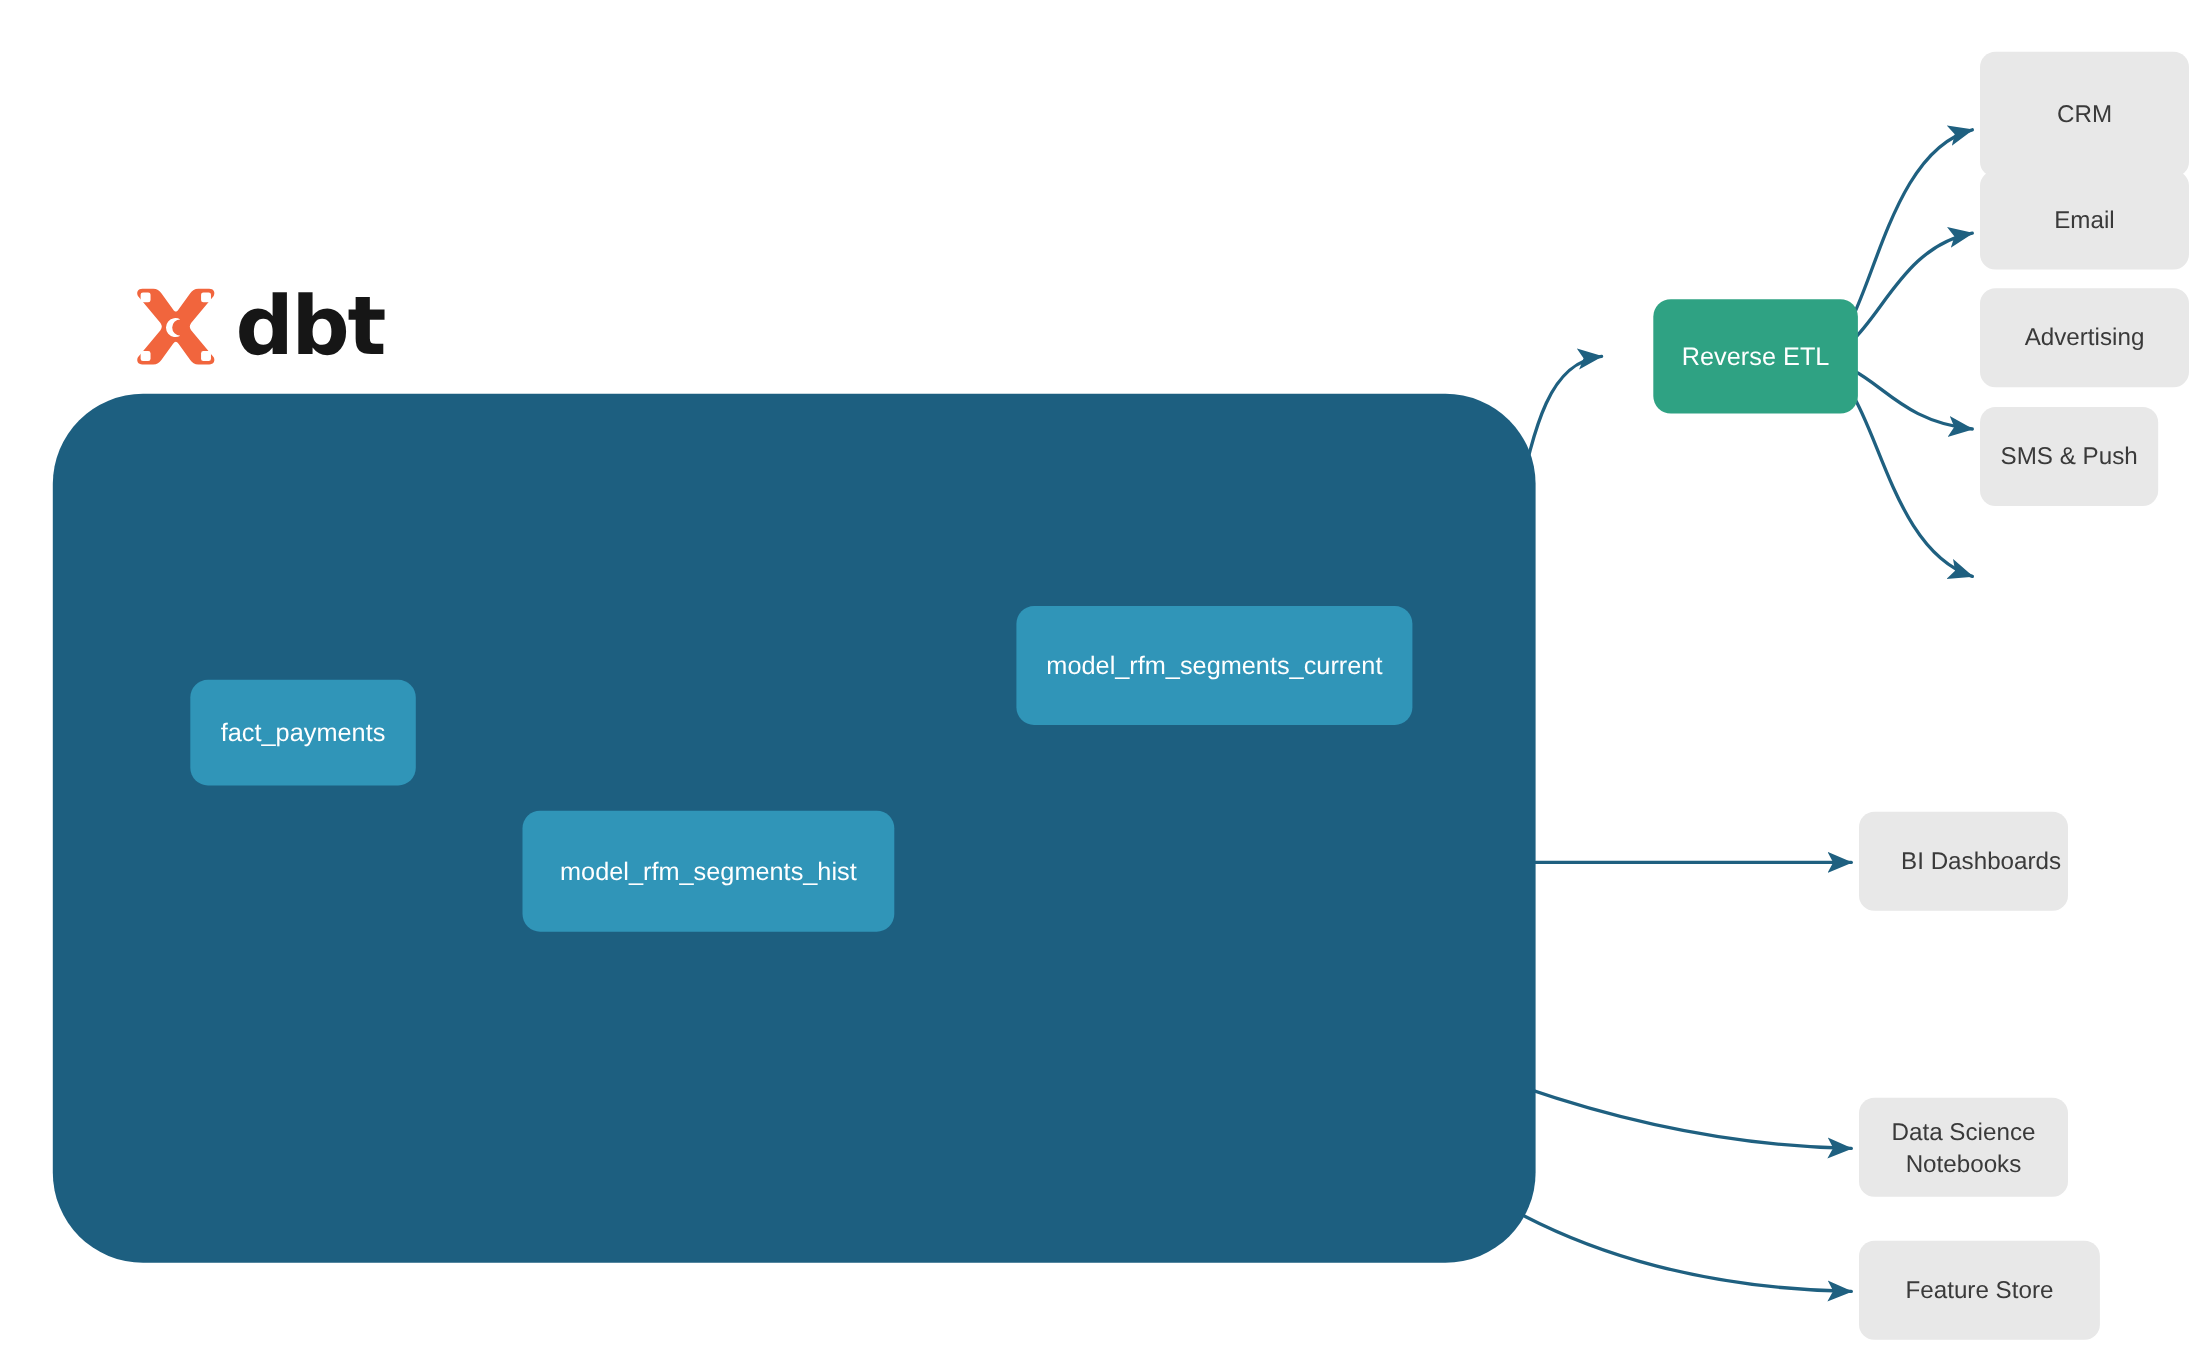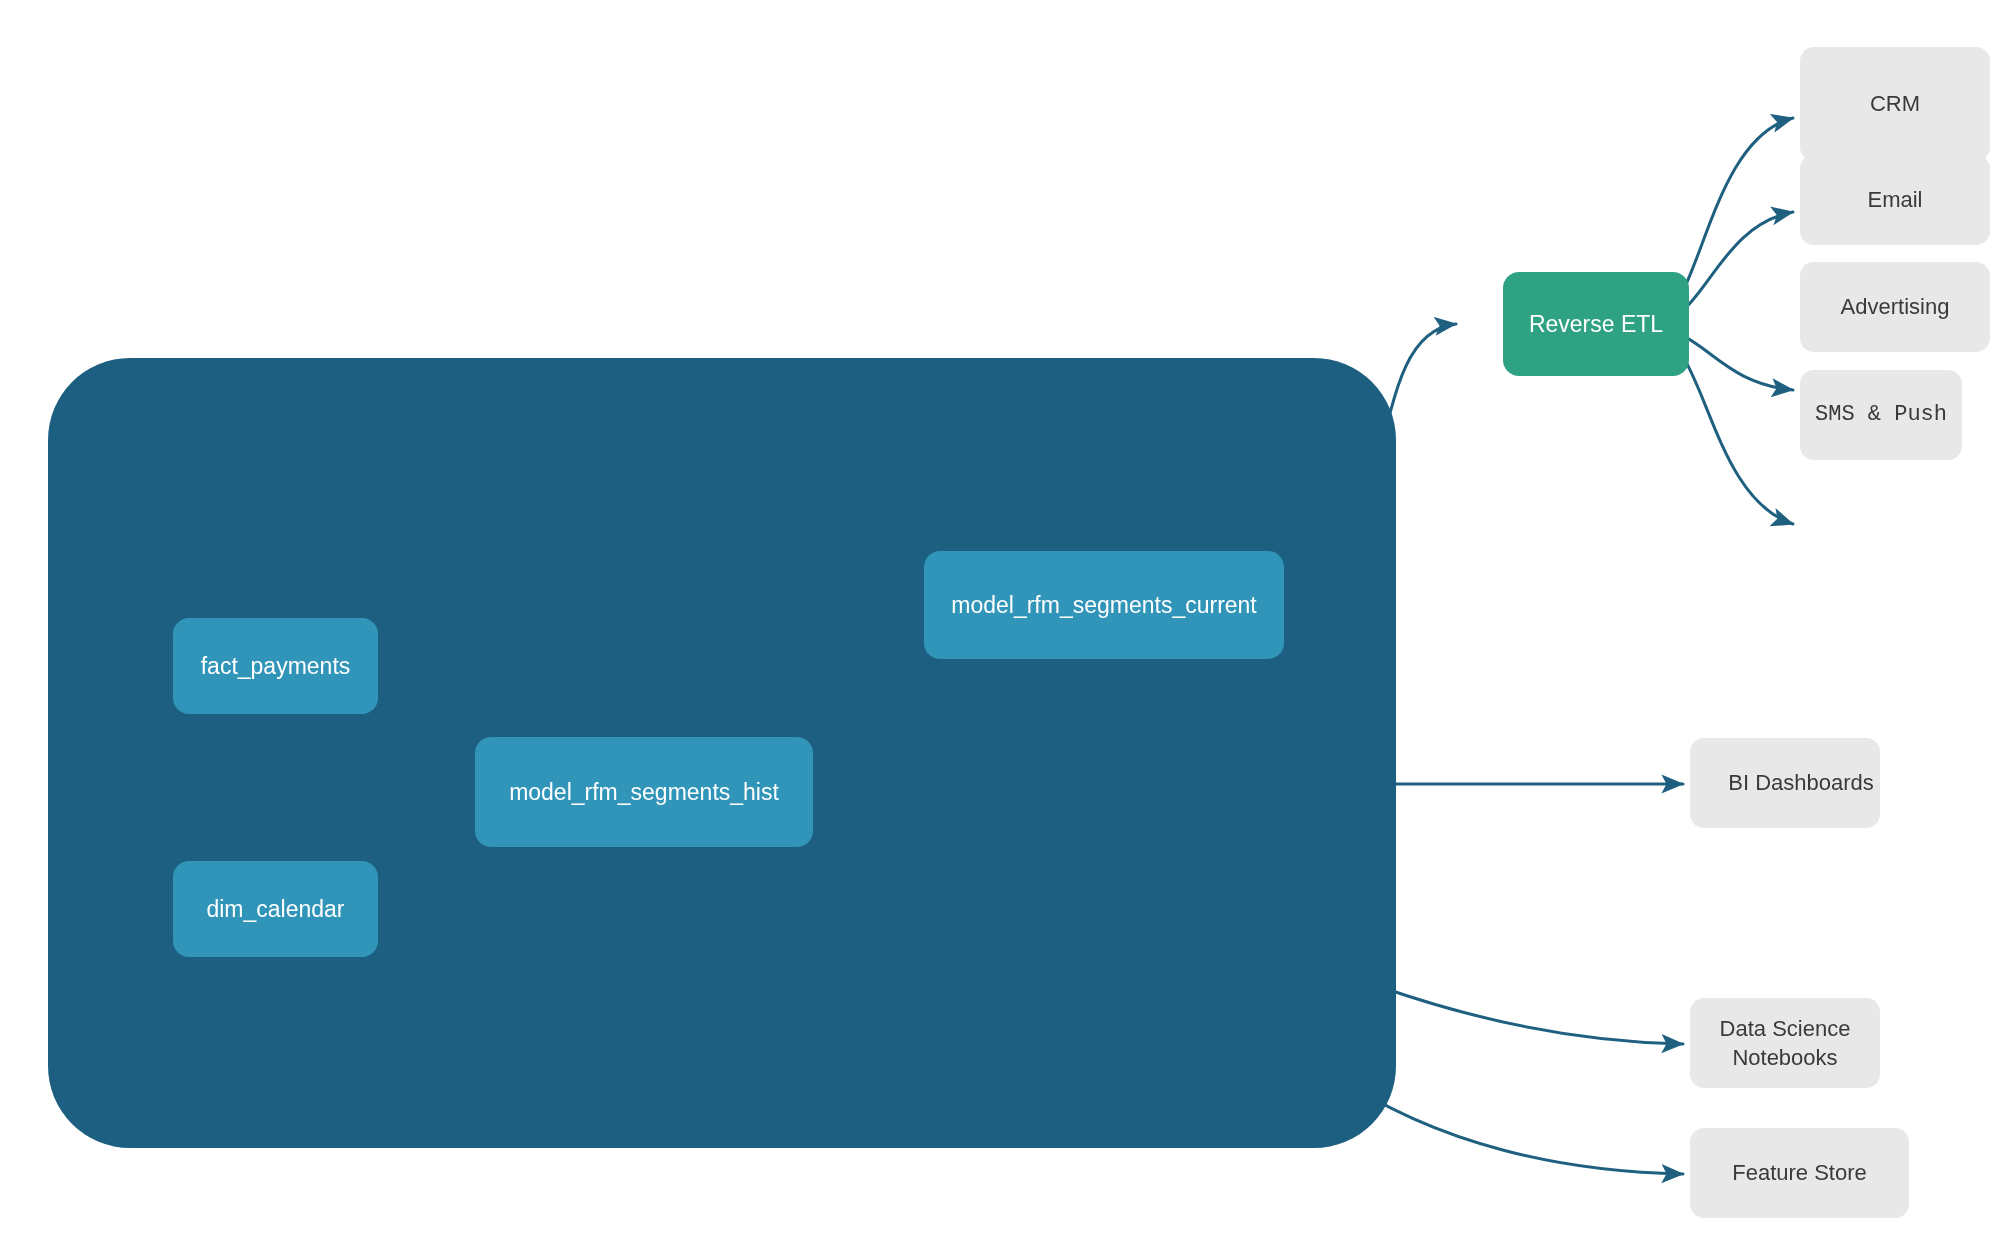--- a/index.html
+++ b/index.html
@@ -93,21 +93,21 @@
 
   #node-fact-payments       { left: 173px; top: 618px;  width: 205px; height: 96px; }
   #node-dim-calendar        { left: 173px; top: 861px;  width: 205px; height: 96px; }
   #node-rfm-hist            { left: 475px; top: 737px;  width: 338px; height: 110px; }
   #node-rfm-current         { left: 924px; top: 551px;  width: 360px; height: 108px; }
   #node-reverse-etl         { left: 1463px; top: 272px; width: 186px; height: 104px; }
 
   #node-crm                 { left: 1800px; top: 47px;  width: 190px; height: 114px; }
   #node-email               { left: 1800px; top: 155px; width: 190px; height: 90px; }
   #node-advertising         { left: 1800px; top: 262px; width: 190px; height: 90px; }
-  #node-sms-push            { left: 1800px; top: 370px; width: 162px; height: 90px; font-family: Liberation Mono, monospace; }
+  #node-sms-push            { left: 1800px; top: 370px; width: 162px; height: 90px; }
   #node-bi-dashboards       { left: 1690px; top: 738px; width: 190px; height: 90px; padding-left: 32px; }
   #node-ds-notebooks        { left: 1690px; top: 998px; width: 190px; height: 90px; }
   #node-feature-store       { left: 1690px; top: 1128px; width: 219px; height: 90px; }
 </style>
 </head>
 <body>
 
 <div id="canvas">
 
   <svg id="edge-layer" viewBox="0 0 2000 1246" xmlns="http://www.w3.org/2000/svg">
@@ -147,30 +147,41 @@
       <path d="M 1652 332 C 1706 336 1708 496 1793 524" marker-end="url(#arrow-out)"></path>
 
       <path d="M 1396 784 L 1683 784" marker-end="url(#arrow-out)"></path>
 
       <path d="M 1378 986 C 1480 1022 1580 1042 1683 1044" marker-end="url(#arrow-out)"></path>
 
       <path d="M 1330 1072 C 1440 1148 1570 1172 1683 1174" marker-end="url(#arrow-out)"></path>
     </g>
   </svg>
 
+  <div id="dbt-logo">
+    <svg class="mark" viewBox="0 0 100 100" xmlns="http://www.w3.org/2000/svg">
+      <path fill="#f1653d" d="M14 8 C9 8 7 12 9 16 L34 46 C36 49 36 51 34 54 L9 84 C7 88 9 92 14 92
+               L26 92 C30 92 33 90 35 87 L48 69 C50 66 52 66 54 69 L67 87 C69 90 72 92 76 92
+               L88 92 C93 92 95 88 93 84 L68 54 C66 51 66 49 68 46 L93 16 C95 12 93 8 88 8
+               L76 8 C72 8 69 10 67 13 L54 31 C52 34 50 34 48 31 L35 13 C33 10 30 8 26 8 Z"></path>
+      <rect x="12" y="12" width="11" height="11" rx="2.6" fill="#ffffff"></rect>
+      <rect x="79" y="12" width="11" height="11" rx="2.6" fill="#ffffff"></rect>
+      <rect x="12" y="77" width="11" height="11" rx="2.6" fill="#ffffff"></rect>
+      <rect x="79" y="77" width="11" height="11" rx="2.6" fill="#ffffff"></rect>
+      <path fill="#ffffff" d="M56 42 A10.5 10.5 0 1 0 56 60 A8.2 8.2 0 1 1 56 42 Z"></path>
+    </svg>
+    <div class="wordmark">dbt</div>
+  </div>
 
   <div id="dbt-container"></div>
 
   <div class="node node-model" id="node-fact-payments">
     <span>fact_payments</span>
   </div>
 
-  <div class="node node-model" id="node-dim-calendar">
-    <span>dim_calendar</span>
-  </div>
 
   <div class="node node-model" id="node-rfm-hist">
     <span>model_rfm_segments_hist</span>
   </div>
 
   <div class="node node-model" id="node-rfm-current">
     <span>model_rfm_segments_current</span>
   </div>
 
   <div class="node node-green" id="node-reverse-etl">

